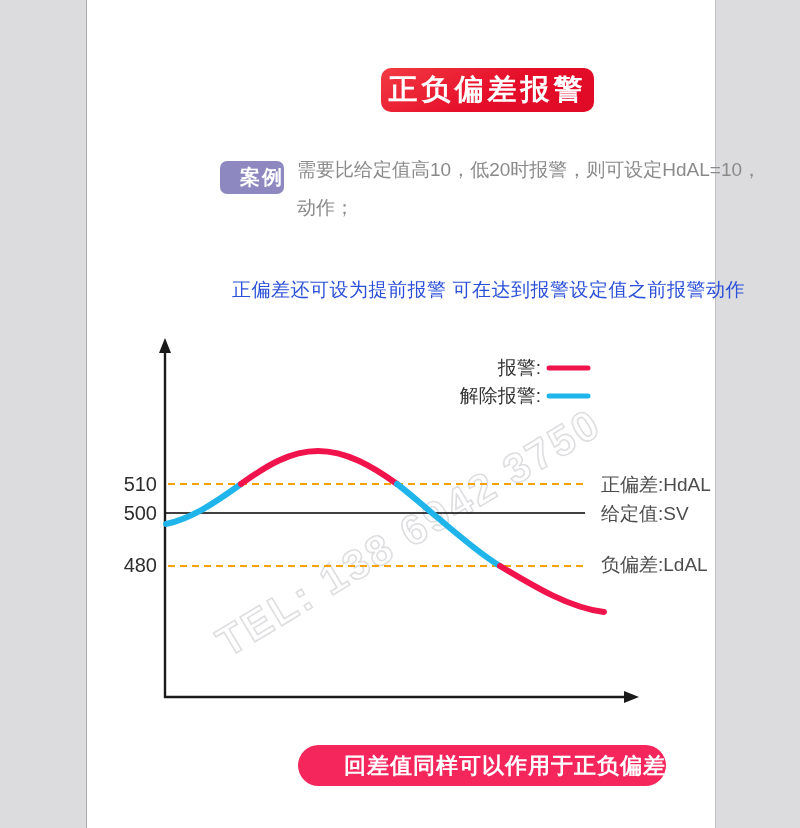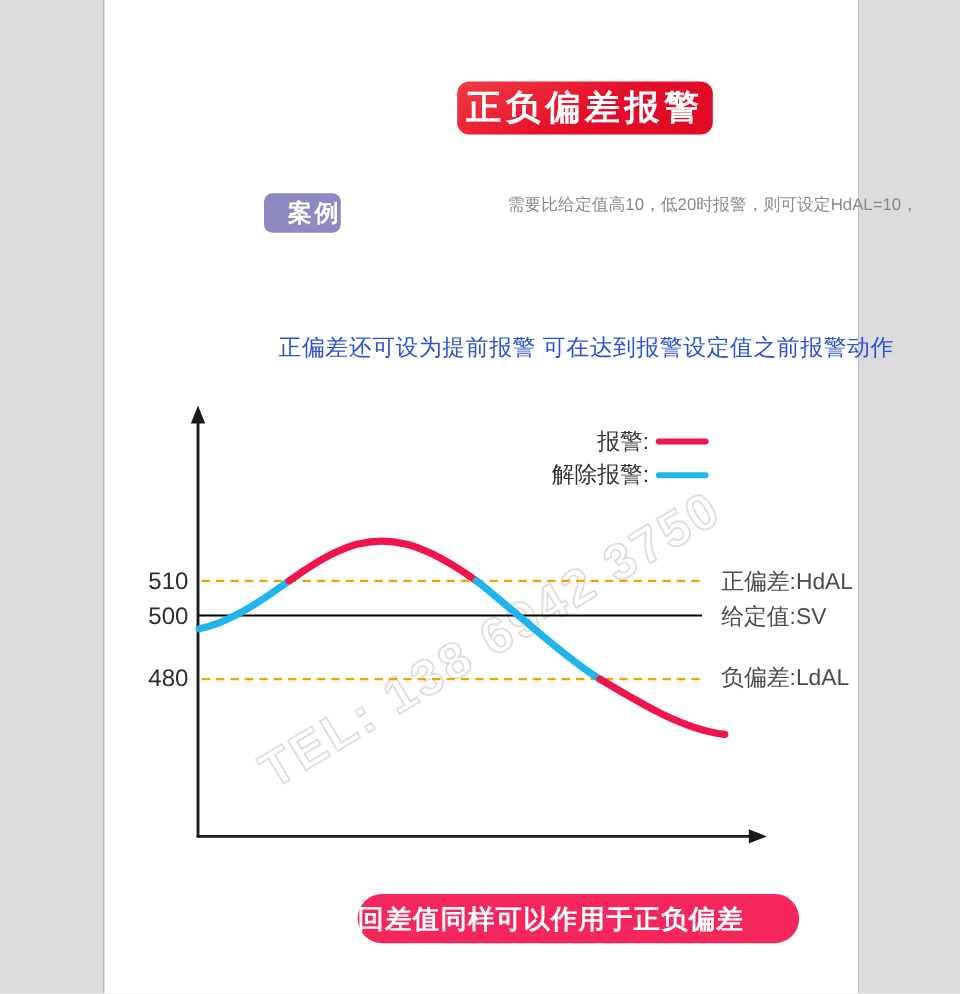--- a/index.html
+++ b/index.html
@@ -21,50 +21,51 @@
     color:#ffffff;font-size:29px;font-weight:bold;letter-spacing:4px;
     display:flex;align-items:center;justify-content:center;
   }
   .case-badge{
     position:absolute;left:133px;top:161px;width:64px;height:33px;
     border-radius:7px;color:#ffffff;font-size:20px;font-weight:bold;
     letter-spacing:2px;display:flex;align-items:center;justify-content:flex-end;
   }
   .case-text{
     position:absolute;left:210px;top:151px;width:468px;
-    font-size:14px;line-height:38px;text-align:right;
+    font-size:19px;line-height:38px;
   }
   .case-text div{height:38px;white-space:nowrap;}
   .note-text{
     position:absolute;left:87px;top:277px;width:629px;
     text-align:center;font-size:19px;letter-spacing:0.5px;
   }
   .chart-svg{position:absolute;left:0;top:330px;}
   .footer-banner{
     position:absolute;left:211px;top:745px;width:368px;height:41px;
     border-radius:21px;color:#ffffff;font-size:22px;font-weight:bold;
-    letter-spacing:1px;display:flex;align-items:center;justify-content:flex-start;
+    letter-spacing:1px;display:flex;align-items:center;justify-content:flex-end;
   }
 </style>
 </head>
 <body>
 
 <div class="page">
   <div class="content">
 
     <div class="title-banner">
       <span>正负偏差报警</span>
     </div>
 
     <div class="case-badge" style="background-color: rgb(142, 136, 193);">
       <span>案例</span>
     </div>
 
     <div class="case-text" style="color: rgb(138, 138, 138);">
       <div>需要比给定值高10，低20时报警，则可设定HdAL=10，</div>
+      <div>动作；</div>
     </div>
 
     <div class="note-text" style="color: rgb(43, 80, 216);">正偏差还可设为提前报警 可在达到报警设定值之前报警动作</div>
 
     <div class="footer-banner" style="background-color: rgb(245, 38, 91);">
       <span>回差值同样可以作用于正负偏差</span>
     </div>
   </div>
 
   <svg class="chart-svg" width="800" height="400" viewBox="0 330 800 400">

